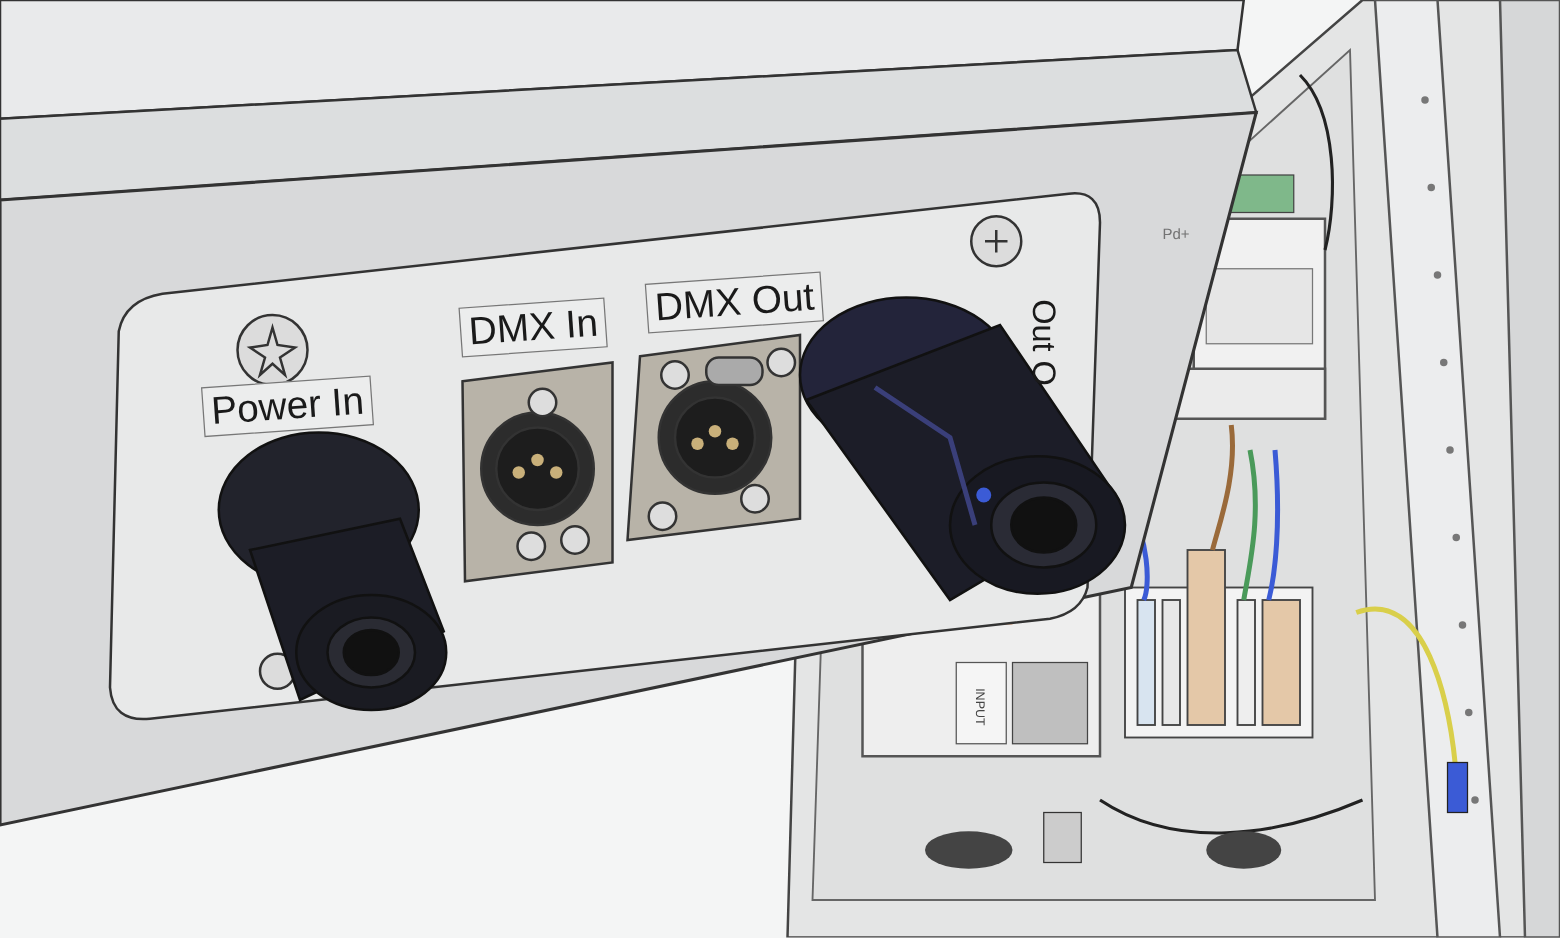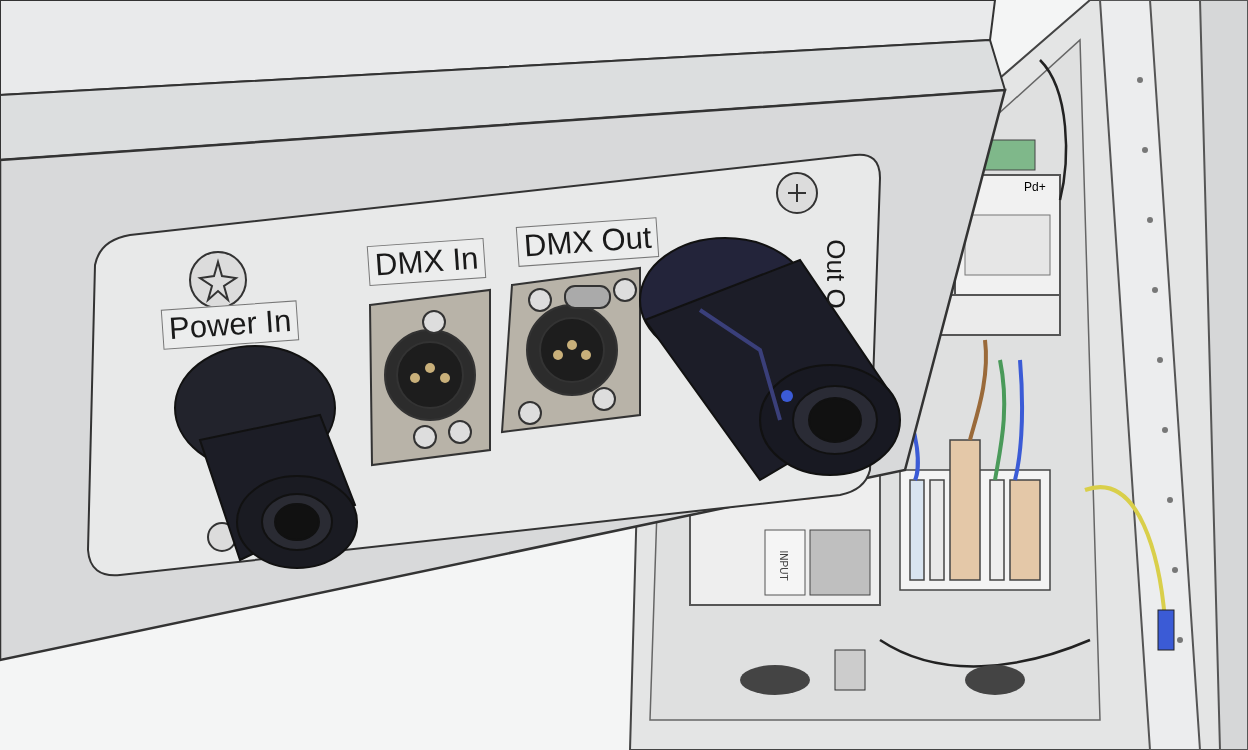--- a/index.html
+++ b/index.html
@@ -131,15 +131,15 @@
       <ellipse cx="835" cy="420" rx="26" ry="22" fill="#111"></ellipse>
       <path d="M700,310 L760,350 L780,420" fill="none" stroke="#3a3f7a" stroke-width="4"></path>
       <circle cx="787" cy="396" r="6" fill="#3b5bd6" stroke="none"></circle>
     </g>
   </svg>
 
   <div class="label" style="left:162px;top:305px;transform:rotate(-4deg);">Power In</div>
   <div class="label" style="left:368px;top:242px;transform:rotate(-4deg);">DMX In</div>
   <div class="label" style="left:517px;top:222px;transform:rotate(-4deg);">DMX Out</div>
   <div class="label" style="left:795px;top:255px;transform:rotate(90deg);border:none;background:transparent;font-size:26px;">Out O</div>
-  <div style="position:absolute;left:1024px;top:180px;font-size:12px;color:#000000;">Pd+</div>
+  <div style="position:absolute;left:930px;top:180px;font-size:12px;color:#737373;">Pd+</div>
   <div style="position:absolute;left:768px;top:560px;font-size:10px;color:#444;transform:rotate(90deg);">INPUT</div>
 </div>
 
 </body></html>

